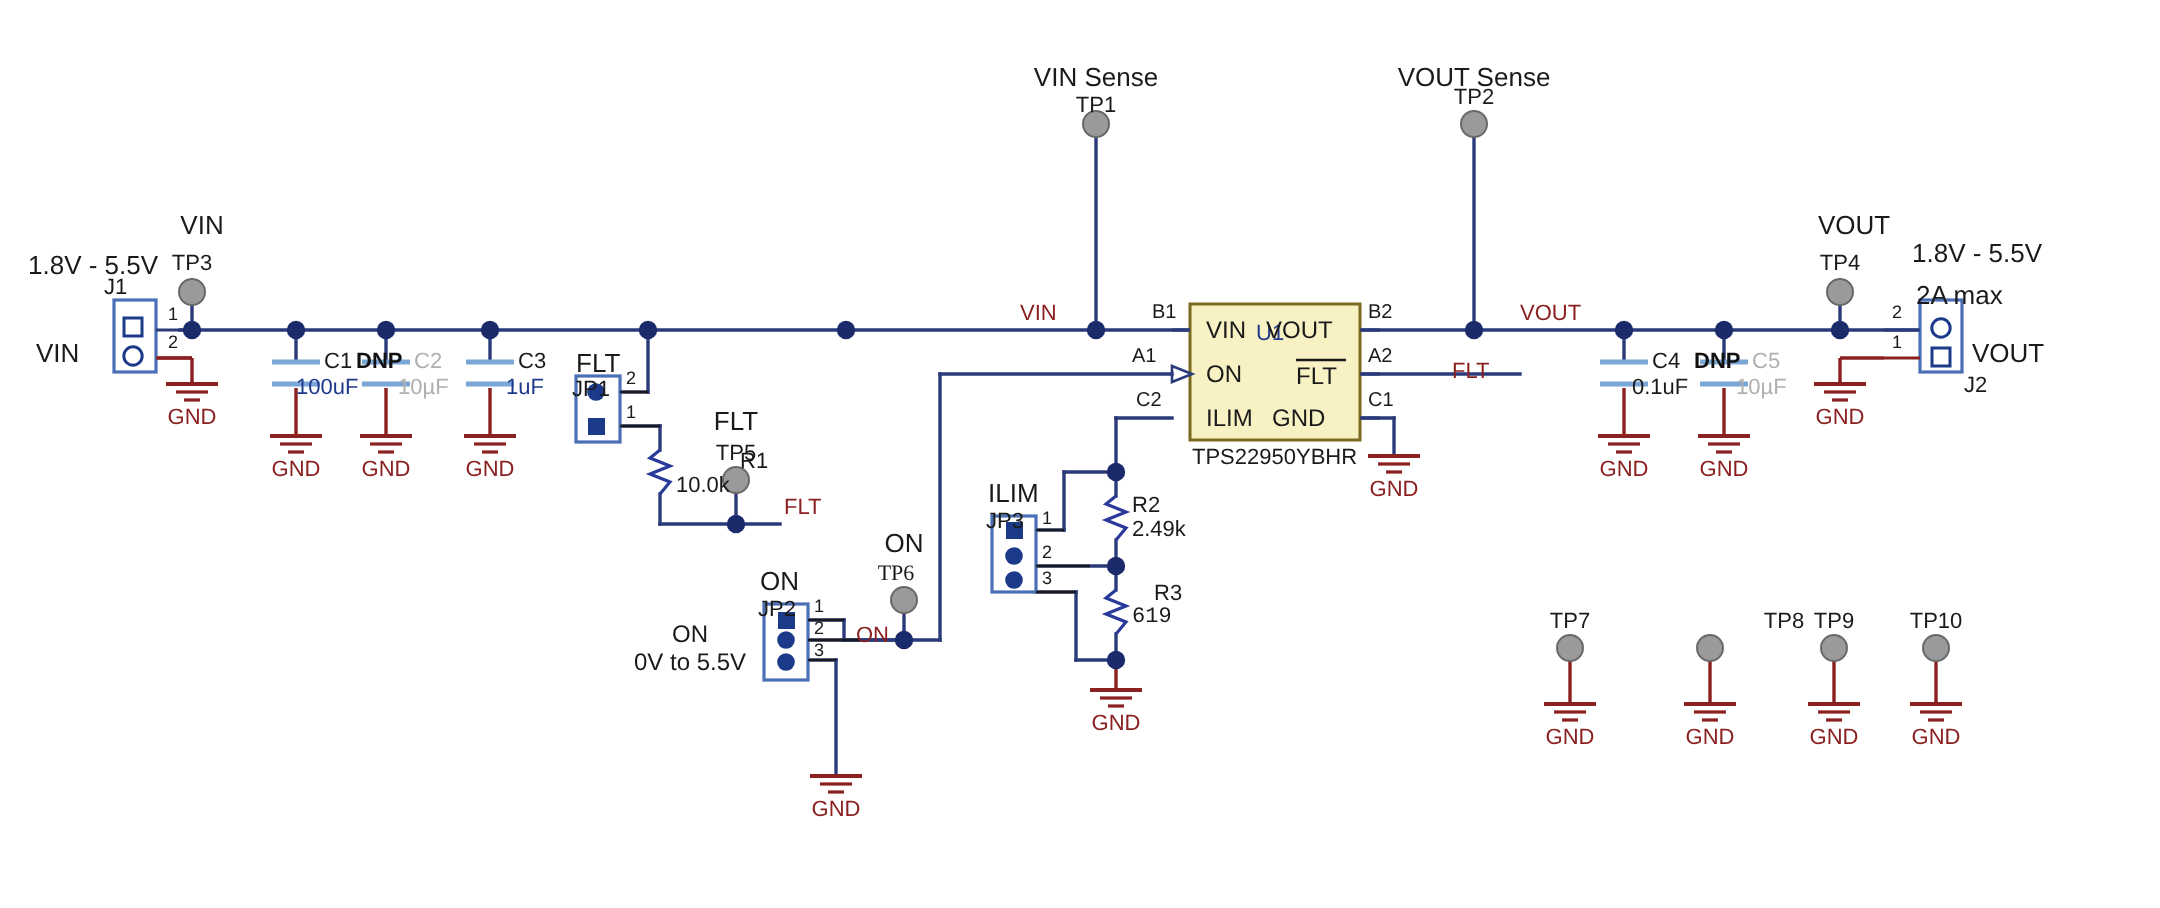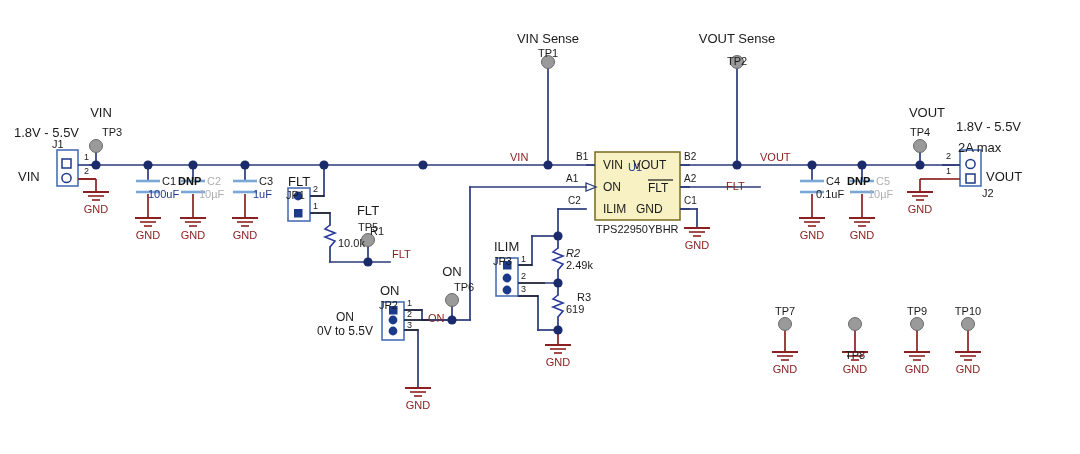--- a/index.html
+++ b/index.html
@@ -285,21 +285,21 @@
     </g>
   </svg>
 
   <div class="lbl f13 t-black" style="left:14px;top:126px;">1.8V - 5.5V</div>
   <div class="lbl f13 t-black" style="left:18px;top:170px;">VIN</div>
   <div class="lbl f11 t-black" style="left:52px;top:139px;text-align:center;">J1</div>
   <div class="lbl f9 t-black" style="left:84px;top:153px;">1</div>
   <div class="lbl f9 t-black" style="left:84px;top:167px;">2</div>
 
   <div class="lbl f13 t-black ctr" style="left:101px;top:106px;">VIN</div>
-  <div class="lbl f11 t-black ctr" style="left:112px;top:127px;">TP3</div>
+  <div class="lbl f11 t-black ctr" style="left:96px;top:127px;">TP3</div>
 
   <div class="lbl f11 t-black" style="left:162px;top:176px;">C1</div>
   <div class="lbl f11 t-blue" style="left:148px;top:189px;">100uF</div>
 
   <div class="lbl f11 t-dnp" style="left:178px;top:176px;">DNP</div>
   <div class="lbl f11 t-gray" style="left:207px;top:176px;">C2</div>
   <div class="lbl f11 t-gray" style="left:199px;top:189px;">10µF</div>
 
   <div class="lbl f11 t-black" style="left:259px;top:176px;">C3</div>
   <div class="lbl f11 t-blue" style="left:253px;top:189px;">1uF</div>
@@ -315,21 +315,21 @@
   <div class="lbl f11 t-gnd ctr" style="left:558px;top:357px;">GND</div>
   <div class="lbl f11 t-gnd ctr" style="left:418px;top:400px;">GND</div>
   <div class="lbl f11 t-gnd ctr" style="left:785px;top:364px;">GND</div>
   <div class="lbl f11 t-gnd ctr" style="left:855px;top:364px;">GND</div>
   <div class="lbl f11 t-gnd ctr" style="left:917px;top:364px;">GND</div>
   <div class="lbl f11 t-gnd ctr" style="left:968px;top:364px;">GND</div>
 
   <div class="lbl f13 t-black ctr" style="left:548px;top:32px;">VIN Sense</div>
   <div class="lbl f11 t-black ctr" style="left:548px;top:48px;">TP1</div>
   <div class="lbl f13 t-black ctr" style="left:737px;top:32px;">VOUT Sense</div>
-  <div class="lbl f11 t-black ctr" style="left:737px;top:56px;">TP2</div>
+  <div class="lbl f11 t-black ctr" style="left:737px;top:44px;">TP2</div>
 
   <div class="lbl f11 t-blue" style="left:628px;top:136px;margin-top:26px;">U1</div>
   <div class="lbl f11 t-black" style="left:596px;top:224px;">TPS22950YBHR</div>
   <div class="lbl f12 t-black" style="left:603px;top:159px;">VIN</div>
   <div class="lbl f12 t-black" style="left:603px;top:181px;">ON</div>
   <div class="lbl f12 t-black" style="left:603px;top:203px;">ILIM</div>
   <div class="lbl f12 t-black" style="left:633px;top:159px;">VOUT</div>
   <div class="lbl f12 t-black" style="left:648px;top:182px;">FLT</div>
   <div class="lbl f12 t-black" style="left:636px;top:203px;">GND</div>
 
@@ -351,54 +351,54 @@
   <div class="lbl f9 t-black" style="left:313px;top:185px;">2</div>
   <div class="lbl f9 t-black" style="left:313px;top:202px;">1</div>
 
   <div class="lbl f11 t-black" style="left:338px;top:226px;padding-left:32px;">R1</div>
   <div class="lbl f11 t-black" style="left:338px;top:238px;">10.0k</div>
 
   <div class="lbl f13 t-black ctr" style="left:368px;top:204px;">FLT</div>
   <div class="lbl f11 t-black ctr" style="left:368px;top:222px;">TP5</div>
 
   <div class="lbl f13 t-black ctr" style="left:452px;top:265px;">ON</div>
-  <div class="lbl f11 t-black ctr" style="left:464px;top:282px;">TP6</div>
+  <div class="lbl f11 t-black ctr" style="left:448px;top:282px;font-family:Liberation Serif, serif;">TP6</div>
 
   <div class="lbl f13 t-black" style="left:380px;top:284px;">ON</div>
   <div class="lbl f11 t-black" style="left:379px;top:300px;">JP2</div>
   <div class="lbl f9 t-black" style="left:407px;top:299px;">1</div>
   <div class="lbl f9 t-black" style="left:407px;top:310px;">2</div>
   <div class="lbl f9 t-black" style="left:407px;top:321px;">3</div>
   <div class="lbl f12 t-black ctr" style="left:345px;top:311px;">ON</div>
   <div class="lbl f12 t-black ctr" style="left:345px;top:325px;">0V to 5.5V</div>
 
   <div class="lbl f13 t-black" style="left:494px;top:240px;">ILIM</div>
   <div class="lbl f11 t-black" style="left:493px;top:256px;">JP3</div>
   <div class="lbl f9 t-black" style="left:521px;top:255px;">1</div>
   <div class="lbl f9 t-black" style="left:521px;top:272px;">2</div>
   <div class="lbl f9 t-black" style="left:521px;top:285px;">3</div>
 
-  <div class="lbl f11 t-black" style="left:566px;top:248px;font-style:italic;">R2</div>
+  <div class="lbl f11 t-black" style="left:566px;top:248px;">R2</div>
   <div class="lbl f11 t-black" style="left:566px;top:260px;">2.49k</div>
   <div class="lbl f11 t-black" style="left:566px;top:292px;padding-left:11px;">R3</div>
-  <div class="lbl f11 t-black" style="left:566px;top:304px;">619</div>
+  <div class="lbl f11 t-black" style="left:566px;top:304px;font-family:Liberation Mono, monospace;">619</div>
 
   <div class="lbl f11 t-black" style="left:826px;top:176px;">C4</div>
   <div class="lbl f11 t-black" style="left:816px;top:189px;">0.1uF</div>
   <div class="lbl f11 t-dnp" style="left:847px;top:176px;">DNP</div>
   <div class="lbl f11 t-gray" style="left:876px;top:176px;">C5</div>
   <div class="lbl f11 t-gray" style="left:868px;top:189px;">10µF</div>
 
   <div class="lbl f13 t-black ctr" style="left:927px;top:106px;">VOUT</div>
   <div class="lbl f11 t-black ctr" style="left:920px;top:127px;">TP4</div>
   <div class="lbl f13 t-black" style="left:956px;top:120px;">1.8V - 5.5V</div>
   <div class="lbl f13 t-black" style="left:958px;top:141px;">2A max</div>
   <div class="lbl f13 t-black" style="left:986px;top:170px;">VOUT</div>
   <div class="lbl f11 t-black" style="left:962px;top:188px;margin-left:20px;">J2</div>
   <div class="lbl f9 t-black" style="left:946px;top:152px;">2</div>
   <div class="lbl f9 t-black" style="left:946px;top:167px;">1</div>
 
   <div class="lbl f11 t-black ctr" style="left:785px;top:306px;">TP7</div>
-  <div class="lbl f11 t-black ctr" style="left:855px;top:306px;margin-top:44px;">TP8</div>
+  <div class="lbl f11 t-black ctr" style="left:892px;top:306px;">TP8</div>
   <div class="lbl f11 t-black ctr" style="left:917px;top:306px;">TP9</div>
   <div class="lbl f11 t-black ctr" style="left:968px;top:306px;">TP10</div>
 
 </div>
 
 </body></html>

